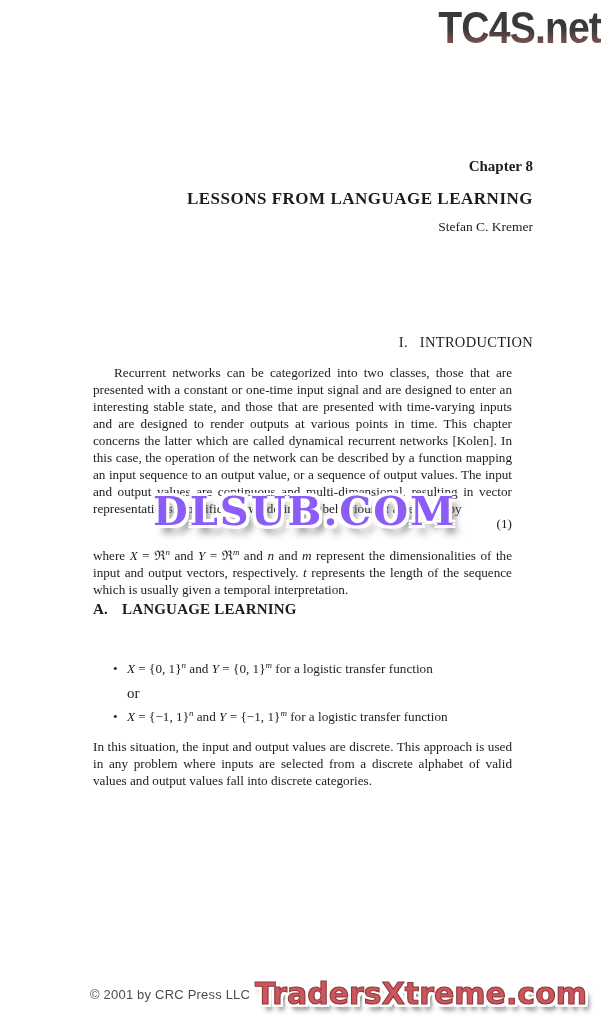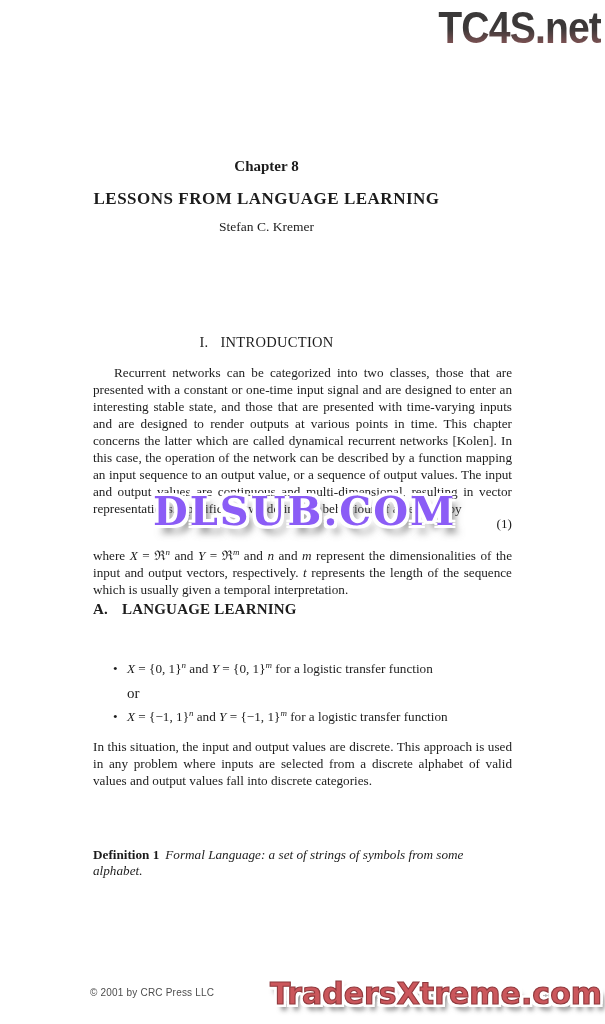--- a/index.html
+++ b/index.html
@@ -1,21 +1,21 @@
 <!DOCTYPE html>
 <html><head>
 <meta charset="utf-8">
 <style>
   html,body{margin:0;padding:0;background:#ffffff;}
   .page{
     position:relative;width:605px;height:1024px;background:#ffffff;
     font-family:"Liberation Serif",serif;color:#1c1c1c;overflow:hidden;
   }
   .abs{position:absolute;}
-  .centered{left:0;width:533px;text-align:center;}
+  .centered{left:0;width:533px;text-align:right;}
   .col{left:93px;width:419px;}
   .chapter{top:158px;font-size:15px;font-weight:bold;}
   .title{top:189px;font-size:17px;font-weight:bold;letter-spacing:0.5px;}
   .author{top:219px;font-size:13.5px;font-weight:normal;}
   .affil{top:256px;font-size:13.5px;font-weight:bold;line-height:15.3px;}
   .sec1{top:334px;font-size:14.5px;font-weight:normal;letter-spacing:0.3px;}
   .sec1 .secnum{margin-right:12px;}
   .body-text{font-size:13.2px;line-height:17px;text-align:justify;}
   .p1{top:364px;text-indent:21px;}
   .eqnum{top:516px;text-align:right;font-size:13.2px;}
@@ -25,41 +25,41 @@
   .p3{top:621px;text-indent:21px;}
   .bullet{left:113px;width:399px;font-size:13.2px;line-height:17px;}
   .b1{top:660px;}
   .or{top:685px;left:127px;font-size:15px;}
   .b2{top:708px;}
   .bullet .marker{display:inline-block;width:14px;}
   .p4{top:738px;}
   .p5{top:789px;text-indent:21px;}
   .def{top:847px;font-size:13.2px;}
   .def .seg-b{margin-right:6px;}
-  .footer{top:987px;left:90px;font-family:"Liberation Sans",sans-serif;font-size:10px;color:#4d4d4d;letter-spacing:0.2px;}
+  .footer{top:987px;left:90px;font-family:"Liberation Sans",sans-serif;font-size:13px;color:#4d4d4d;letter-spacing:0.2px;}
   .seg-i{font-style:italic;}
   .seg-b{font-weight:bold;}
   sup{font-size:68%;font-style:italic;line-height:0;}
   
   .wm-top{
     top:2px;right:4px;font-family:"Liberation Sans",sans-serif;font-weight:bold;
     font-size:45px;letter-spacing:-1px;transform:scaleX(0.87);transform-origin:right top;
     background:linear-gradient(180deg,#3a3a3a 0%,#3c3838 52%,#7c5253 80%,#9e7a78 100%);
     -webkit-background-clip:text;background-clip:text;color:transparent;
   }
   .wm-mid{
     top:487px;left:153px;font-family:"DejaVu Serif",serif;font-weight:bold;
     font-size:40px;letter-spacing:2px;color:#8b5cf6;white-space:nowrap;
     text-shadow:
       -3px -3px 0 #fff, 3px -3px 0 #fff, -3px 3px 0 #fff, 3px 3px 0 #fff,
       0 -3px 0 #fff, 0 3px 0 #fff, -3px 0 0 #fff, 3px 0 0 #fff,
       6px 8px 7px rgba(110,110,110,0.75);
   }
   .wm-bottom{
-    top:976px;right:3px;font-family:"DejaVu Sans",sans-serif;font-weight:bold;
+    top:976px;right:18px;font-family:"DejaVu Sans",sans-serif;font-weight:bold;
     font-size:30px;color:#cb575c;white-space:nowrap;
     -webkit-text-stroke:1.1px #8e383c;
     text-shadow:
       -3px -3px 0 #fff, 3px -3px 0 #fff, -3px 3px 0 #fff, 3px 3px 0 #fff,
       0 -3px 0 #fff, 0 3px 0 #fff, -3px 0 0 #fff, 3px 0 0 #fff,
       4px 6px 5px rgba(90,90,90,0.8);
   }
 </style>
 </head>
 <body>
@@ -95,19 +95,18 @@
 
   <div class="abs or">or</div>
 
   <div class="abs bullet b2">
     <span class="marker">•</span><span><span class="seg-i">X</span><span> = {−1, 1}</span><sup>n</sup><span> and </span><span class="seg-i">Y</span><span> = {−1, 1}</span><sup>m</sup><span> for a logistic transfer function</span></span>
   </div>
 
   <div class="abs col body-text p4">In this situation, the input and output values are discrete. This approach is used in any problem where inputs are selected from a discrete alphabet of valid values and output values fall into discrete categories.</div>
 
 
-  <div class="abs col def"><span class="seg-b">Definition 1</span><span class="seg-i">Formal Language: a set of strings of symbols from some alphabet.</span></div>
 
   <div class="abs footer">© 2001 by CRC Press LLC</div>
 
   <div class="abs wm-bottom">TradersXtreme.com</div>
 
 </div>
 
 </body></html>

